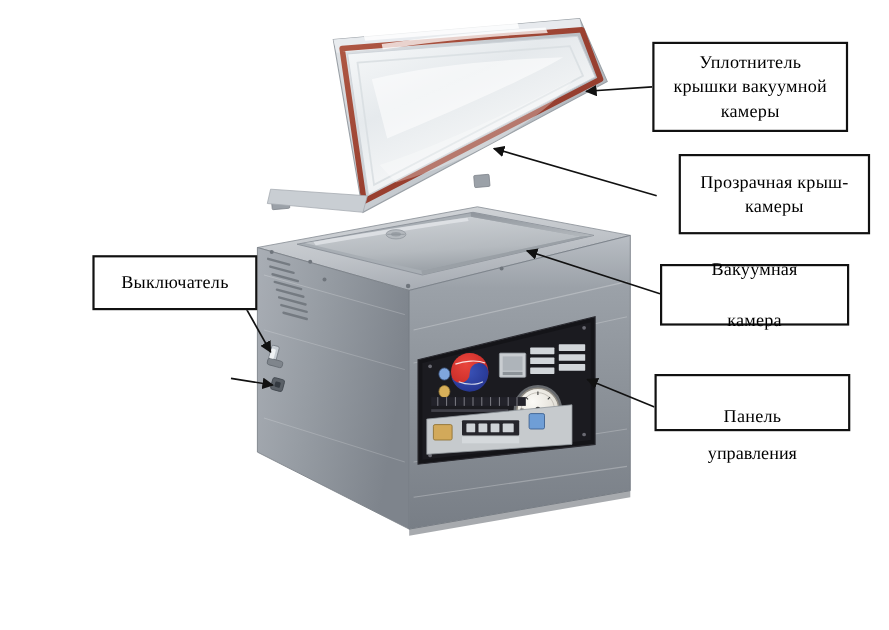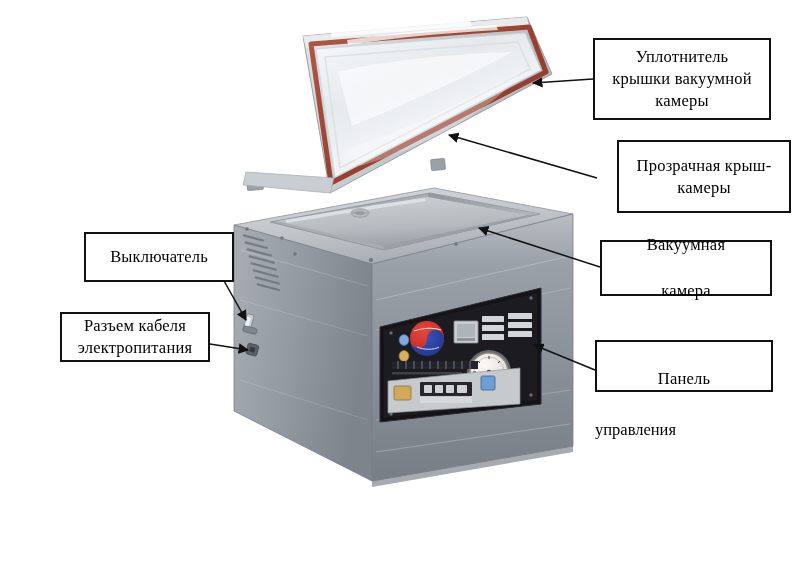--- a/index.html
+++ b/index.html
@@ -41,22 +41,23 @@
   .lb-lid       { left: 617px; top: 140px; width: 174px; height: 73px; }
   .lb-chamber   { left: 600px; top: 240px; width: 172px; height: 56px; gap: 24px; }
   .lb-panel     { left: 595px; top: 340px; width: 178px; height: 52px;
                   justify-content: flex-end; padding-top: 7px; }
   .lb-switch    { left: 60px;  top: 232px; width: 150px; height: 50px; margin-left: 24px; }
   .lb-socket    { left: 60px;  top: 312px; width: 150px; height: 50px; }
 
   
   .panel-sub {
     position: absolute;
-    left: 595px; top: 420px;
+    left: 595px; top: 402px;
     width: 178px;
+    text-align: center;
     font-size: 16.5px;
     z-index: 40;
   }
 
   
   #leaders {
     position: absolute;
     left: 0; top: 0;
     width: 808px; height: 573px;
     z-index: 35;
@@ -360,19 +361,15 @@
 
   <div class="label-box lb-panel">
     <span class="ln">Панель</span>
   </div>
   <div class="panel-sub">управления</div>
 
   <div class="label-box lb-switch">
     <span class="ln">Выключатель</span>
   </div>
 
-  <div class="label-box lb-socket">
-    <span class="ln">Разъем кабеля</span>
-    <span class="ln">электропитания</span>
-  </div>
 
 
 </div>
 
 </body></html>

